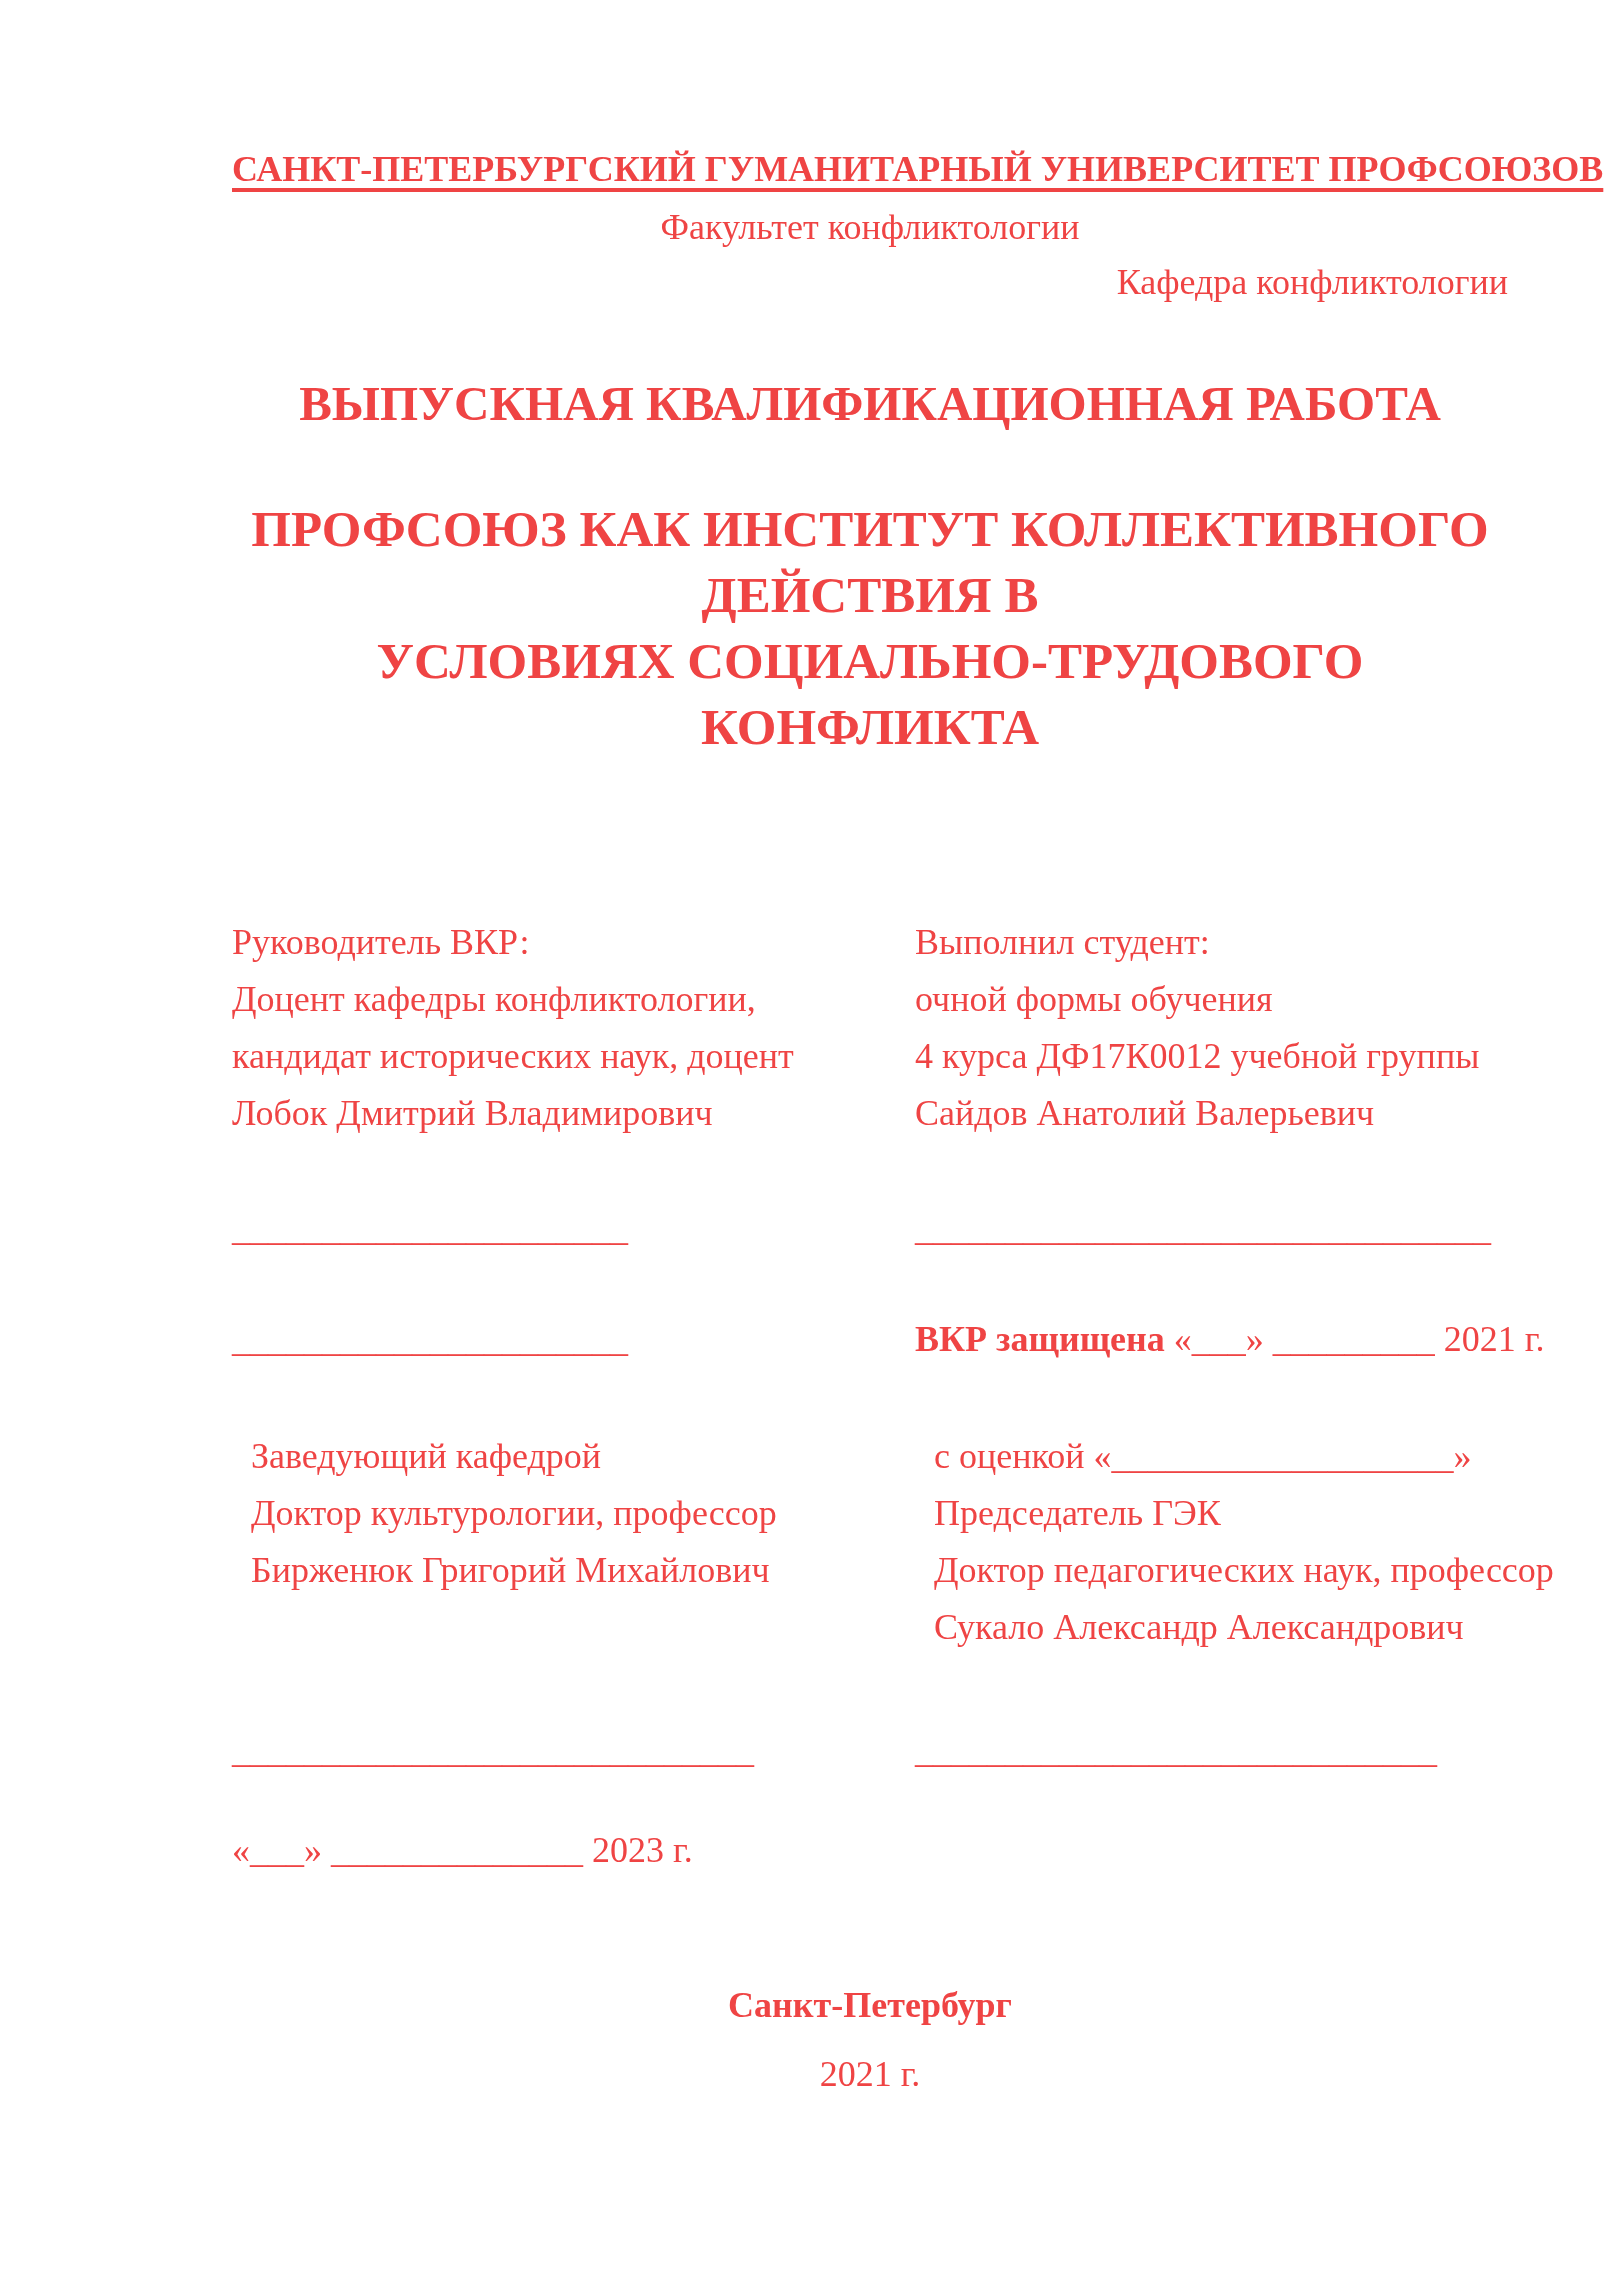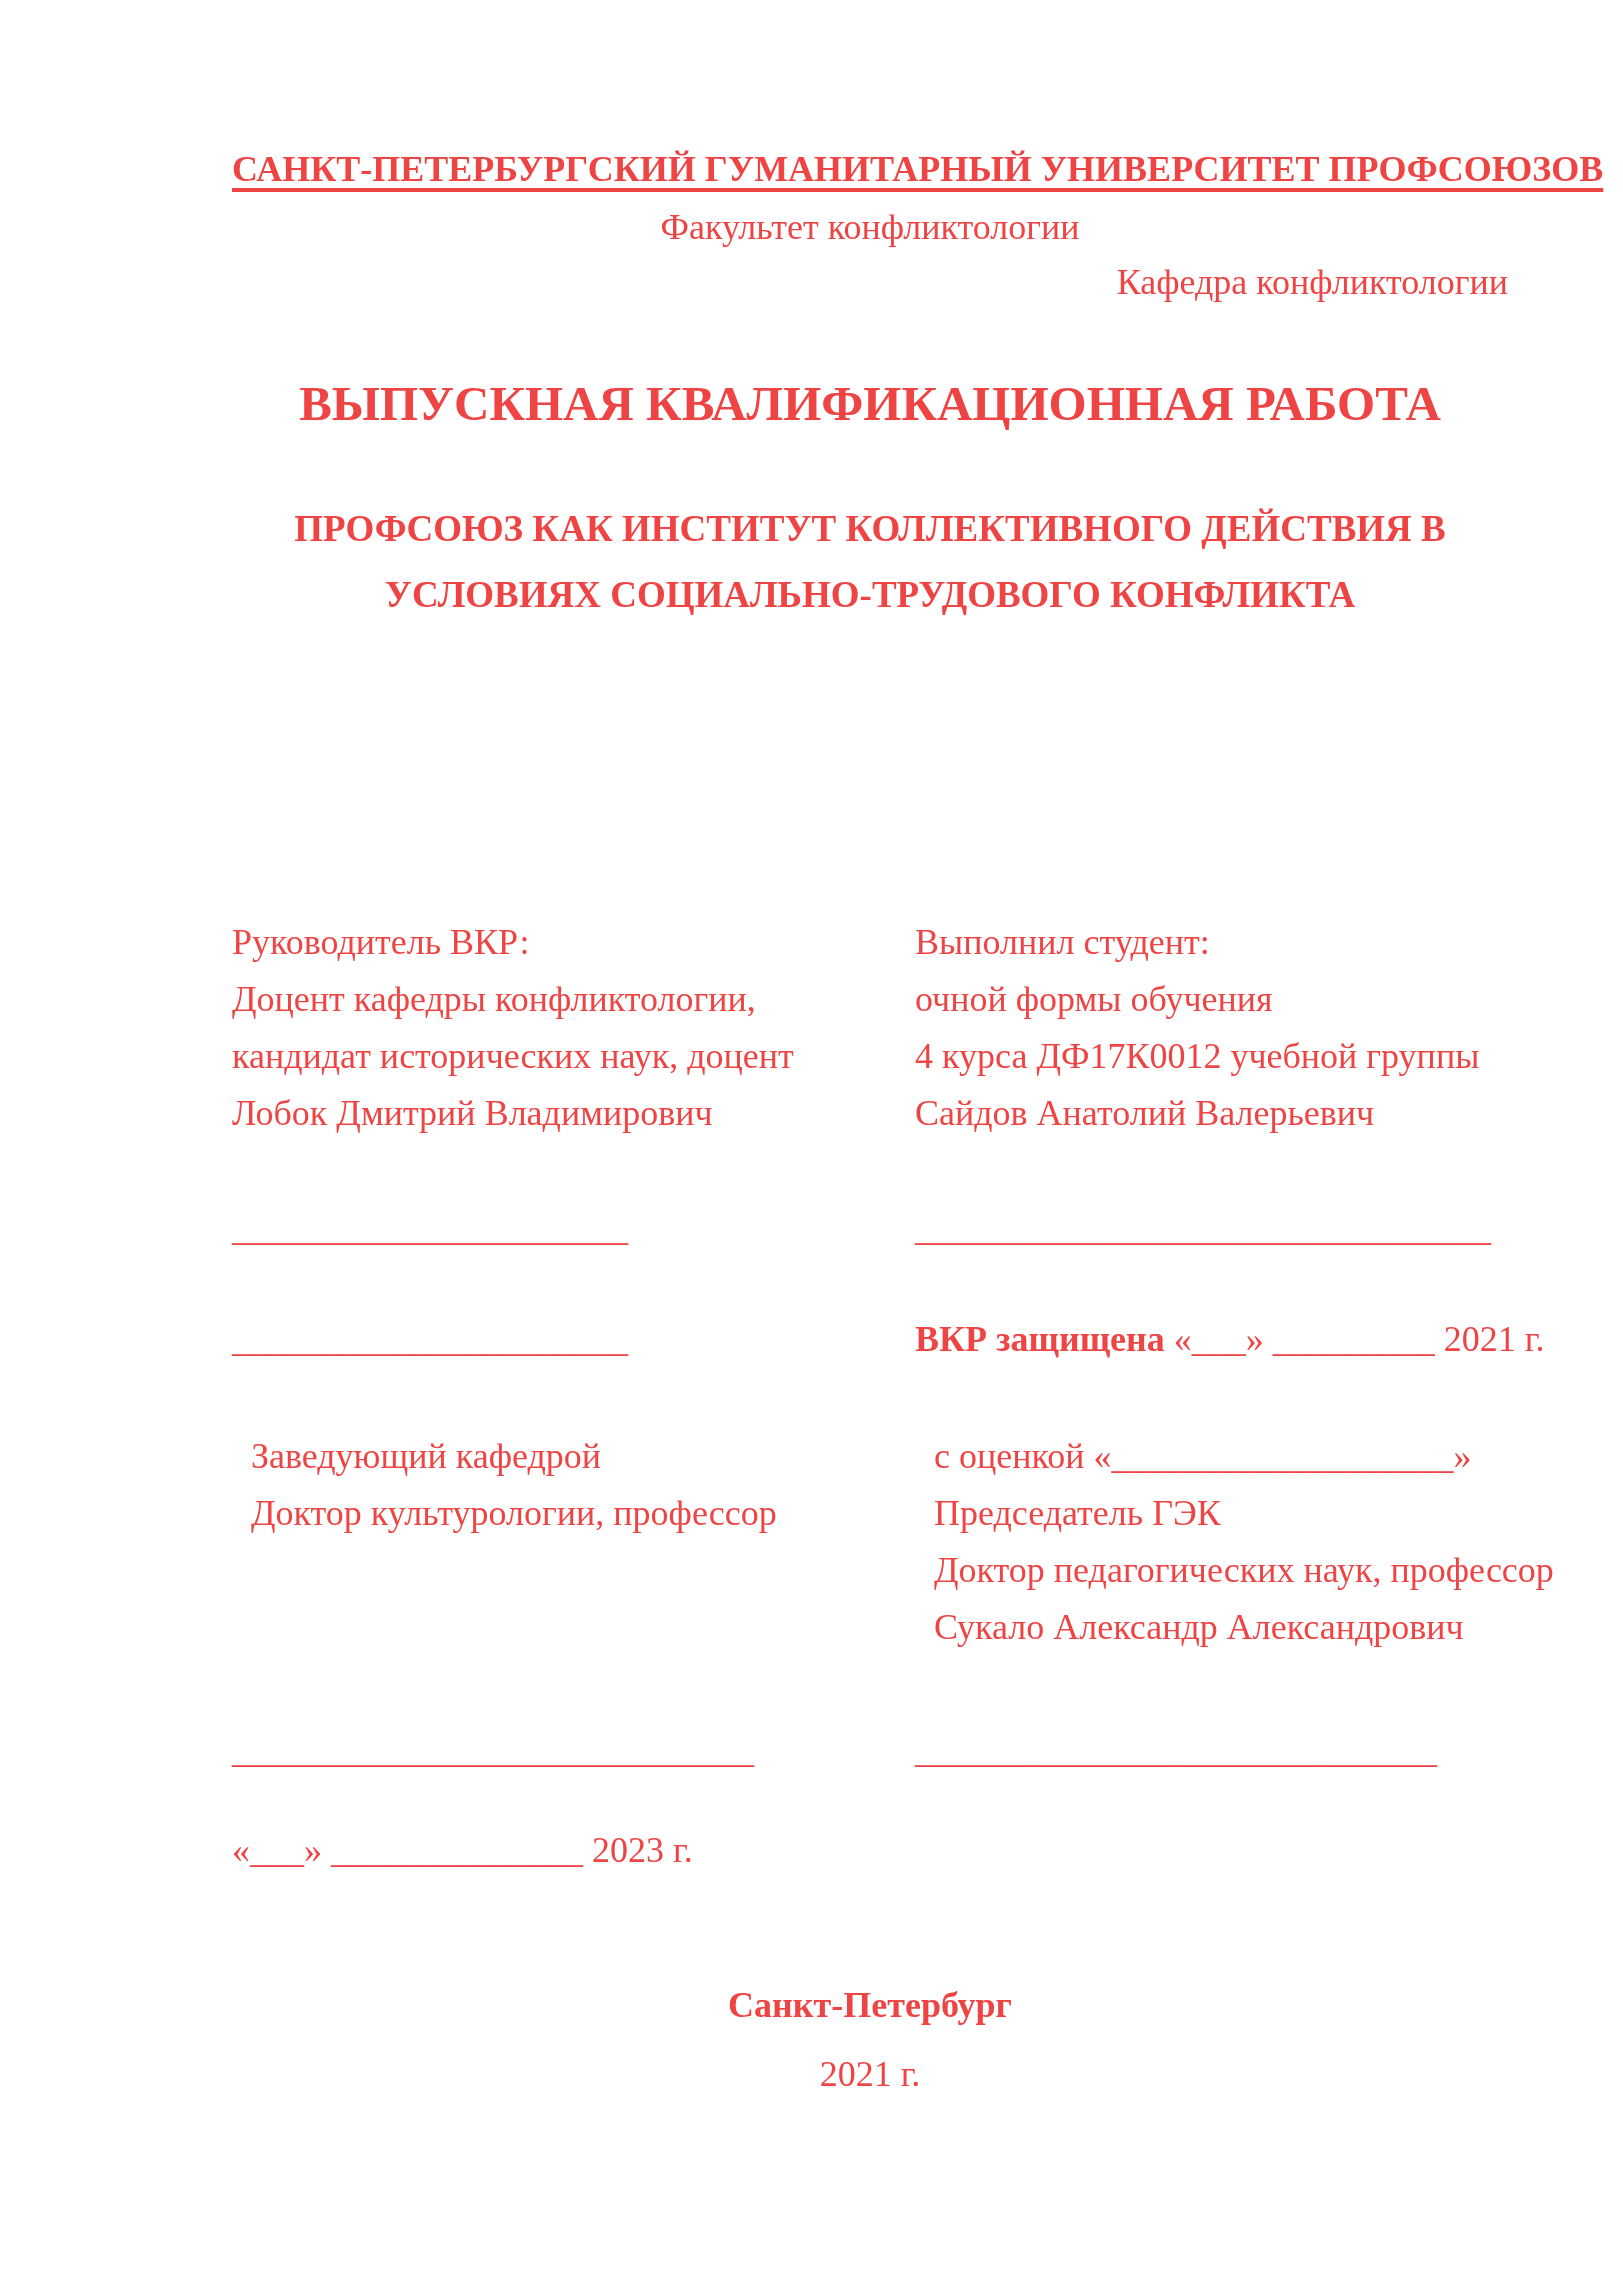--- a/index.html
+++ b/index.html
@@ -37,21 +37,21 @@
 
   .work-type {
     top: 371px;
     font-weight: bold;
     font-size: 49px;
     line-height: 66px;
   }
   .thesis-title {
     top: 496px;
     font-weight: bold;
-    font-size: 37px;
+    font-size: 51px;
     line-height: 66px;
   }
   .program { top: 686px; line-height: 57px; }
 
   .col-left  { left: 232px;  width: 667px; }
   .col-right { left: 915px; width: 620px; }
 
   .roles-block   { top: 914px; }
   .sig-row-1     { top: 1200px; }
   .sig-row-2     { top: 1311px; }
@@ -101,20 +101,21 @@
 
   <div class="abs col-left sig-row-2 nowrap">______________________</div>
 
   <div class="abs col-right sig-row-2 nowrap">
     <span class="bold">ВКР защищена</span><span> «___» _________ 2021 г.</span>
   </div>
 
   <div class="abs col-left approval-block nowrap">
     <div>Заведующий кафедрой</div>
     <div>Доктор культурологии, профессор</div>
+    <div>Бирженюк Григорий Михайлович</div>
   </div>
 
   <div class="abs col-right approval-block nowrap">
     <div>с оценкой «___________________»</div>
     <div>Председатель ГЭК</div>
     <div>Доктор педагогических наук, профессор</div>
     <div>Сукало Александр Александрович</div>
   </div>
 
   <div class="abs col-left sig-row-3 nowrap">_____________________________</div>

